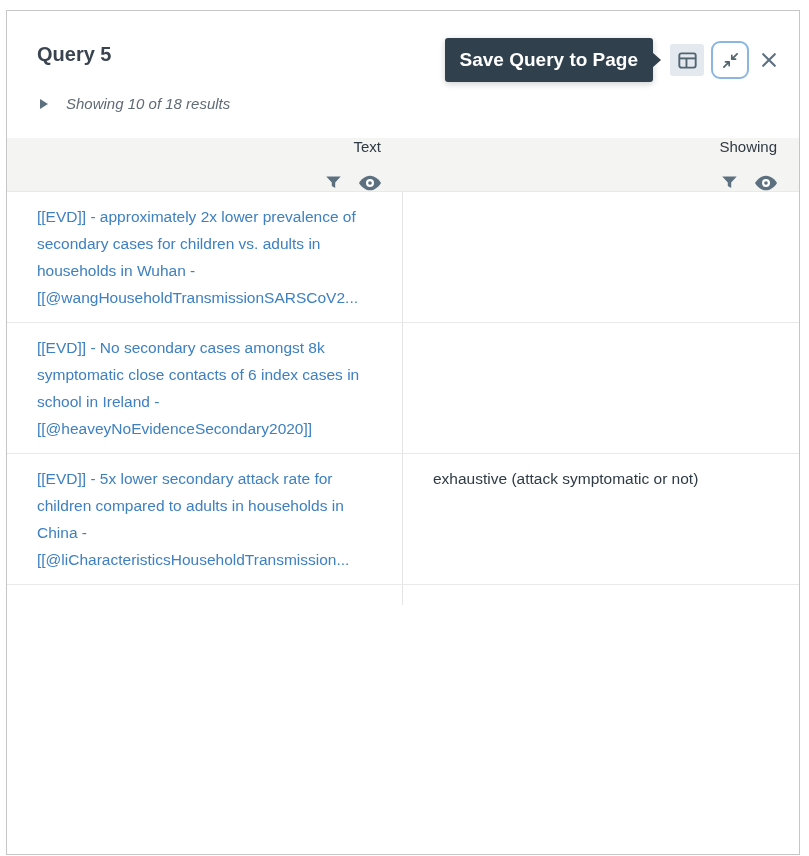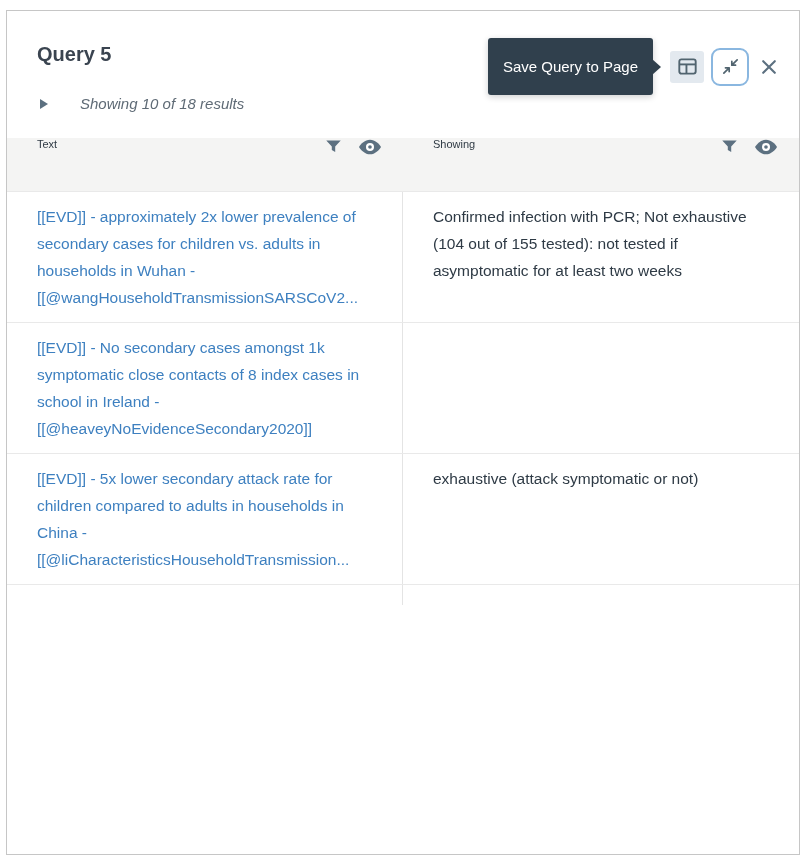--- a/index.html
+++ b/index.html
@@ -7,37 +7,37 @@
               font-family:"Liberation Sans", sans-serif; }
 
   .card { position:absolute; left:6px; top:10px; width:794px; height:845px;
           background:#fff; border:1px solid #c6c6c6; border-radius:0; overflow:hidden; }
 
   
   .card-header { position:relative; height:127px; }
   .page-title { position:absolute; left:30px; top:32px; font-size:20px; font-weight:700; color:#3a4450; }
   .results-line { position:absolute; left:32px; top:84px; display:flex; align-items:center; gap:17px; }
   .caret-btn { background:none; border:none; cursor:pointer; display:flex; align-items:center; padding:0; }
-  .results-text { font-style:italic; font-size:15px; color:#5f6b76;margin-left:14px; }
+  .results-text { font-style:italic; font-size:15px; color:#5f6b76; }
 
   .controls { position:absolute; top:27px; right:16px; display:flex; align-items:center; }
   .tooltip { display:flex; align-items:center; }
-  .tooltip-box { background:#30404d; color:#fff; font-size:15px; padding:20px 15px;
-                 border-radius:3px; white-space:nowrap; box-shadow:0 2px 6px rgba(16,22,26,.2); }
+  .tooltip-box { background:#30404d; color:#fff; font-size:19px; padding:11px 15px;
+                 border-radius:3px; white-space:nowrap; box-shadow:0 2px 6px rgba(16,22,26,.2);font-weight:bold; }
   .tooltip-arrow { width:0; height:0; border-top:8px solid transparent; border-bottom:8px solid transparent;
                    border-left:9px solid #30404d; margin-left:-1px; }
   .btn { display:flex; align-items:center; justify-content:center; cursor:pointer; background:none; border:none; }
   .btn-table { width:34px; height:32px; background:#e3e9ef; border-radius:3px; margin-left:9px; }
   .btn-collapse { width:38px; height:38px; background:#fff; border:2px solid #8ab7e0; border-radius:9px; margin-left:7px; }
   .btn-close { width:28px; height:28px; margin-left:6px; }
 
   
   .qtable { width:100%; }
   .thead { display:grid; grid-template-columns:1fr 1fr; background:#f4f4f3; height:53px; }
-  .th { display:flex; align-items:flex-start; padding:0 22px 0 30px; font-size:11px; color:#2f3a44; }
+  .th { display:flex; align-items:flex-end; padding:0 22px 0 30px; font-size:15px; color:#2f3a44;flex-direction:column; }
   .th-label { flex:1; }
   .th-icons { display:flex; align-items:center; gap:17px; }
   .icon-btn { background:none; border:none; cursor:pointer; display:flex; align-items:center; padding:0; }
 
   .trow { display:grid; grid-template-columns:1fr 1fr; border-top:1px solid #e9e9e9; background:#fff; }
   .cell { padding:11px 24px 11px 30px; font-size:15.5px; line-height:27px; overflow:hidden; overflow-wrap:break-word; }
   .cell-text { border-right:1px solid #e4e4e4; }
   .ref-link { color:#3e80c0; cursor:pointer; }
   .testing-val { color:#2e3a45; }
   .trow-partial { min-height:21px; }
@@ -129,28 +129,25 @@
             </svg>
           </button>
         </span>
       </div>
     </div>
 
     <div class="trow">
       <div class="cell cell-text">
         <span class="ref-link">[[EVD]] - approximately 2x lower prevalence of secondary cases for children vs. adults in households in Wuhan - [[@wangHouseholdTransmissionSARSCoV2...</span>
       </div>
-      <div class="cell">
-        <span class="testing-val">Confirmed infection with PCR; Not exhaustive (104 out of 155 tested): not tested if asymptomatic for at least two weeks</span>
-      </div>
     </div>
 
     <div class="trow">
       <div class="cell cell-text">
-        <span class="ref-link">[[EVD]] - No secondary cases amongst 1k symptomatic close contacts of 8 index cases in school in Ireland - [[@heaveyNoEvidenceSecondary2020]]</span>
+        <span class="ref-link">[[EVD]] - No secondary cases amongst 8k symptomatic close contacts of 6 index cases in school in Ireland - [[@heaveyNoEvidenceSecondary2020]]</span>
       </div>
       <div class="cell">
         <span class="testing-val"></span>
       </div>
     </div>
 
 
 
     <div class="trow">
       <div class="cell cell-text">

